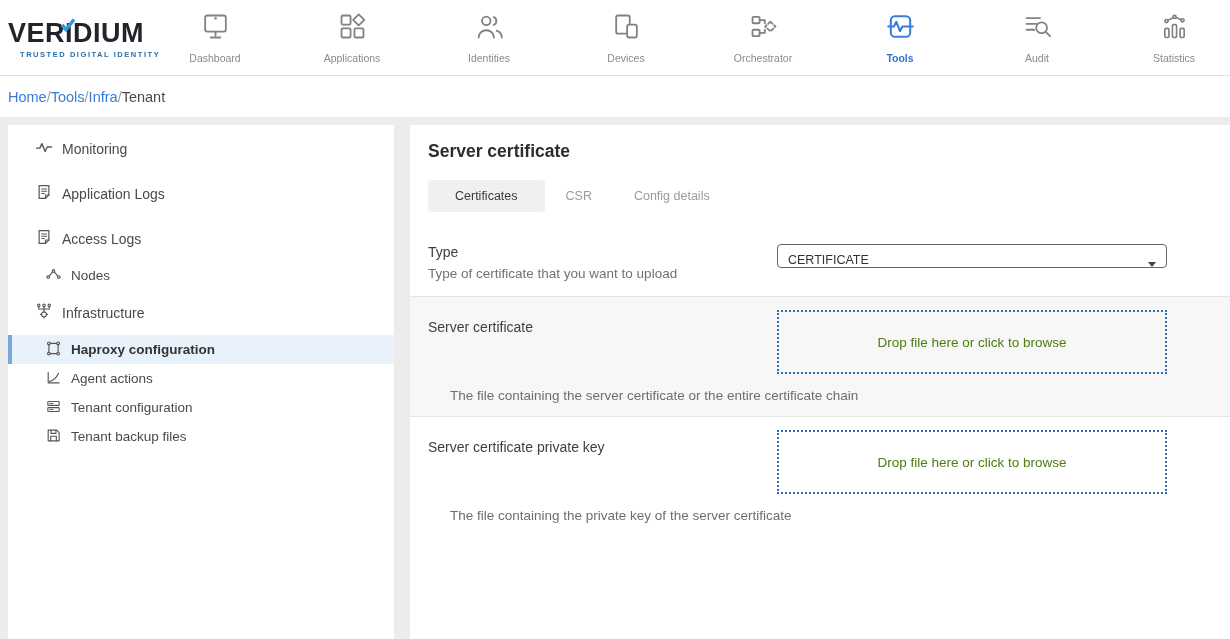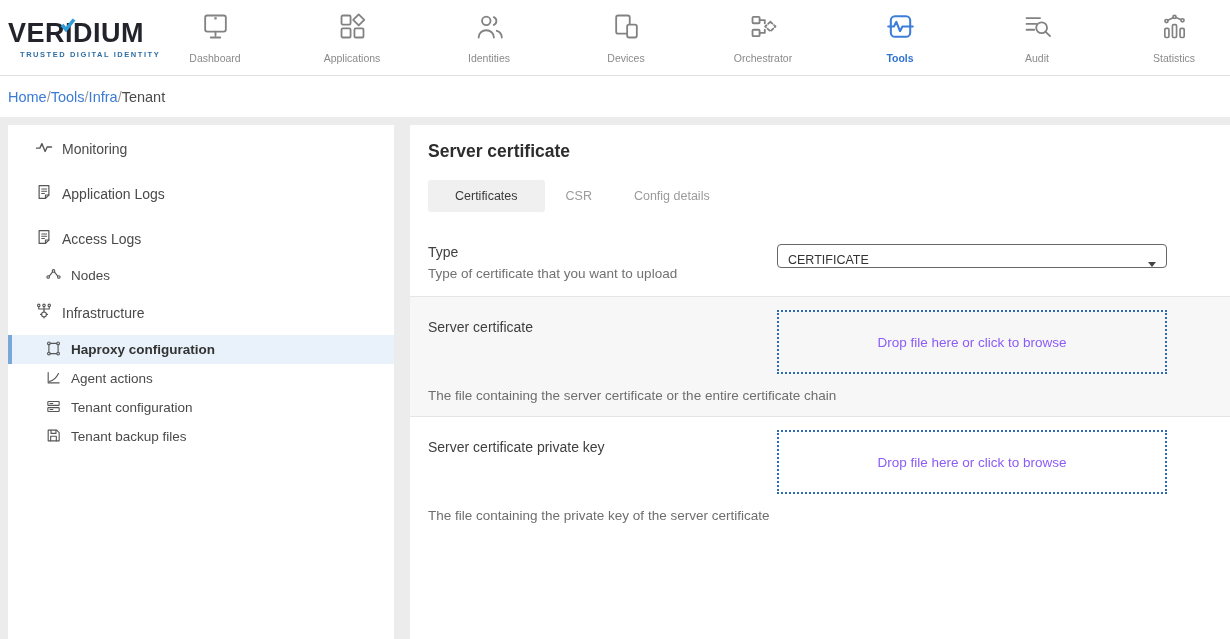--- a/index.html
+++ b/index.html
@@ -53,22 +53,22 @@
     align-items:flex-end; justify-content:space-between; padding:0 10px; font-size:12.5px;
     color:#333; cursor:pointer; background:#fff; align-self:start; }
   .caret { width:0; height:0; border-left:4.5px solid transparent;
     border-right:4.5px solid transparent; border-top:5px solid #444; }
 
   .upload-row { padding:13px 63px 13px 18px; }
   .band { background:#f7f7f8; border-top:1px solid #e5e5e5; border-bottom:1px solid #e5e5e5; }
   .upload-grid { display:grid; grid-template-columns:1fr 390px; }
   .upload-grid .field-label { margin-top:9px; }
   .dropzone { height:64px; border:2px dotted #2d6cb3; display:flex; align-items:center;
-    justify-content:center; font-size:13.5px; color:#8b5cf6; cursor:pointer;text-align:center; }
-  .upload-help { font-size:13.5px; color:#6e6e6e; margin-top:14px; }
+    justify-content:center; font-size:13.5px; color:#4d7c0f; cursor:pointer;text-align:center; }
+  .upload-help { font-size:13.5px; color:#6e6e6e; margin-top:14px;margin-left:22px; }
 </style>
 </head>
 <body>
 
 <div class="nav">
   <div class="logo">
     <div class="logo-text">
       <span>VER</span>
       <span class="logo-i">
         <span class="logo-check">

